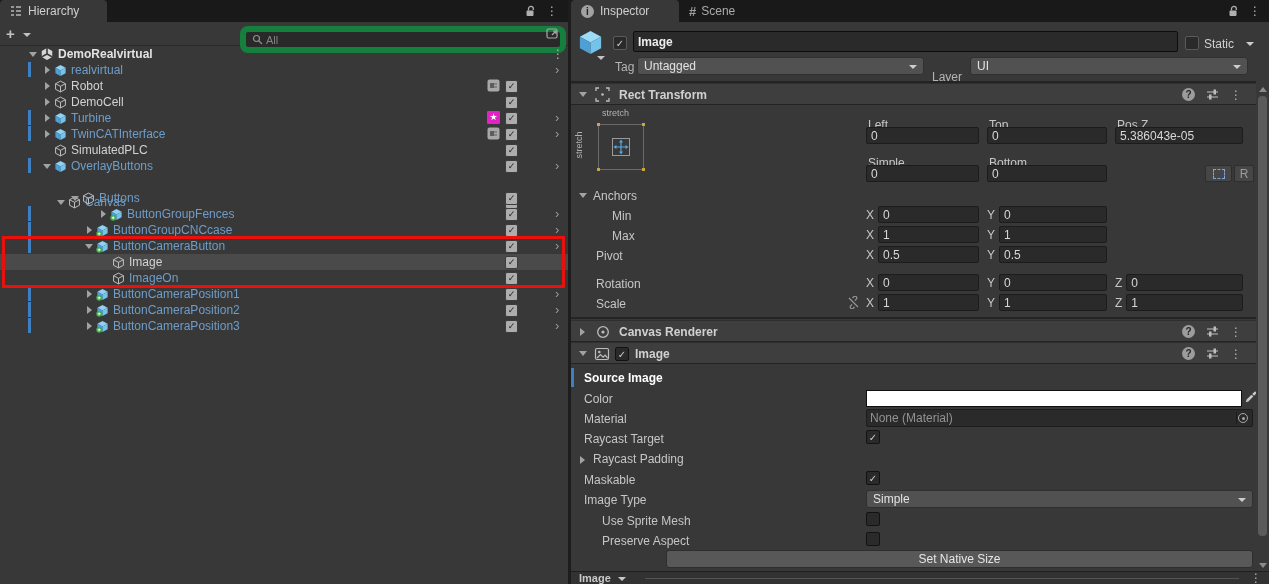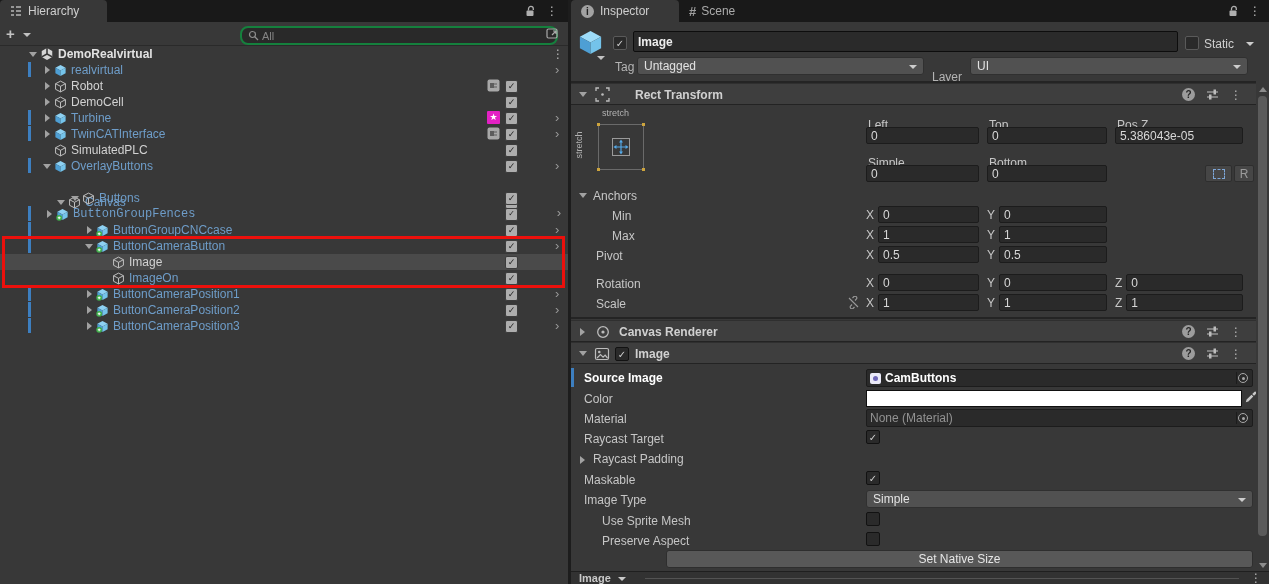--- a/index.html
+++ b/index.html
@@ -16,21 +16,21 @@
   .winicons{position:absolute;top:0;height:22px;display:flex;align-items:center;gap:10px;}
   .kebab{color:#b4b4b4;font-size:12px;line-height:1;}
   .infodot{width:13px;height:13px;border-radius:50%;background:#a2a2a2;color:#232323;font-size:10px;font-weight:bold;display:flex;align-items:center;justify-content:center;}
   .hashg{color:#9f9f9f;font-size:13px;font-weight:bold;}
 
   
   #htoolbar{position:absolute;left:0;top:22px;right:0;height:23px;background:#383838;border-bottom:1px solid #2a2a2a;}
   #plusbtn{position:absolute;left:6px;top:3px;font-size:15px;color:#c2c2c2;font-weight:bold;}
   .caret{width:0;height:0;border-left:4px solid transparent;border-right:4px solid transparent;border-top:4px solid #c2c2c2;display:inline-block;}
   #pluscaret{position:absolute;left:23px;top:11px;}
-  #hsearch{position:absolute;left:240px;top:4px;width:302px;height:15px;background:#292929;border:2px solid #15803d;border-radius:8px;display:flex;align-items:center;padding:0 6px;gap:3px;}
+  #hsearch{position:absolute;left:240px;top:4px;width:302px;height:15px;background:#292929;border:6px solid #15803d;border-radius:8px;display:flex;align-items:center;padding:0 6px;gap:3px;}
   #hsearch .ph{color:#848484;font-size:11px;}
   #hwinbtn{position:absolute;left:546px;top:5px;}
 
   
   .hrow{position:absolute;left:0;width:620px;height:16px;display:flex;align-items:center;box-sizing:border-box;}
   .hrow.sel{background:#4a4a4a;}
   .obar{position:absolute;left:28px;top:0px;width:3px;height:15px;background:#3d7fc0;}
   .arr{width:12px;height:16px;position:relative;flex:none;}
   .arr.d::before{content:"";position:absolute;left:1px;top:6px;border-left:4px solid transparent;border-right:4px solid transparent;border-top:5px solid #a2a2a2;}
   .arr.r::before{content:"";position:absolute;left:3px;top:4px;border-top:4px solid transparent;border-bottom:4px solid transparent;border-left:5px solid #a2a2a2;}
@@ -235,21 +235,21 @@
     <div class="hrow" style="top:190px;padding-left:70px;">
       <span class="arr d"></span>
       <svg class="cub" width="13" height="13" viewBox="0 0 14 14">
           <path d="M7 1.2 12.3 4v6L7 12.8 1.7 10V4Z" fill="none" stroke="#c9c9c9"></path>
           <path d="M1.7 4 7 6.8 12.3 4M7 6.8v6" fill="none" stroke="#c9c9c9"></path>
         </svg>
       <span class="lbl bl">Buttons</span>
       <span class="hcheck">✓</span>
     </div>
 
-    <div class="hrow" style="top:206px;padding-left:44px;font-family:Liberation Mono, monospace;">
+    <div class="hrow" style="top:206px;padding-left:98px;">
       <span class="obar"></span>
       <span class="arr r"></span>
       <svg class="cub" width="13" height="13" viewBox="0 0 14 14">
           <path d="M7 1 12.5 4 7 7 1.5 4Z" fill="#8ed1f2"></path>
           <path d="M1.5 4 7 7v6L1.5 10Z" fill="#4e9fd4"></path>
           <path d="M12.5 4 7 7v6l5.5-3Z" fill="#74c3ea"></path>
           <circle cx="3.4" cy="10.6" r="3.1" fill="#3fae4a"></circle>
           <path d="M3.4 9.1v3M1.9 10.6h3" stroke="#fff" stroke-width="1.1"></path>
         </svg>
       <span class="lbl bl">ButtonGroupFences</span>
@@ -400,21 +400,21 @@
     </div>
 
     <div class="divline" style="top:81px;"></div>
 
     <div class="sechead" style="top:83px;">
       <span class="tri-abs d" style="left:8px;top:8px;"></span>
       <svg style="position:absolute;left:24px;top:3px;" width="15" height="15">
           <path d="M1 4V1h3M11 1h3v3M14 11v3h-3M4 14H1v-3" fill="none" stroke="#bdbdbd" stroke-width="1.3"></path>
           <circle cx="7.5" cy="7.5" r="1.3" fill="#bdbdbd"></circle>
         </svg>
-      <span class="title" style="left:48px;margin-left:16px;">Rect Transform</span>
+      <span class="title" style="left:48px;">Rect Transform</span>
       <div class="hicons">
         <span class="qmark">?</span>
         <svg width="13" height="13">
             <path d="M1 4h11M1 9h11" stroke="#bdbdbd" stroke-width="1.2"></path>
             <rect x="7.5" y="1.5" width="2.5" height="5" fill="#bdbdbd"></rect>
             <rect x="3" y="6.5" width="2.5" height="5" fill="#bdbdbd"></rect>
           </svg>
         <span class="kebab">⋮</span>
       </div>
     </div>
@@ -567,31 +567,20 @@
             <path d="M1 4h11M1 9h11" stroke="#bdbdbd" stroke-width="1.2"></path>
             <rect x="7.5" y="1.5" width="2.5" height="5" fill="#bdbdbd"></rect>
             <rect x="3" y="6.5" width="2.5" height="5" fill="#bdbdbd"></rect>
           </svg>
         <span class="kebab">⋮</span>
       </div>
     </div>
 
     <div style="position:absolute;left:0;top:368px;width:3px;height:19px;background:#3d7fc0;"></div>
     <span class="ilab ovr" style="left:13px;top:371px;">Source Image</span>
-    <div class="objf" style="left:295px;top:369px;width:387px;">
-      <span class="spricon">
-          <i></i>
-        </span>
-      <span style="color:#fff;font-weight:bold;">CamButtons</span>
-      <span class="picker">
-          <span class="pickc">
-            <i></i>
-          </span>
-        </span>
-    </div>
 
     <span class="ilab" style="left:13px;top:392px;">Color</span>
     <div style="position:absolute;left:0;top:389px;width:685px;height:17px;">
       <span class="swatch"></span>
       <svg style="position:absolute;left:673px;top:1px;" width="13" height="14">
           <path d="M11.6 1.4a2 2 0 0 1 0 2.8L10 5.8 8.2 4 9.8 2.4a2 2 0 0 1 1.8-1zM7.5 4.7 9.3 6.5 4.4 11.4 1.8 12.2 2.6 9.6Z" fill="#c8c8c8"></path>
         </svg>
     </div>
 
     <span class="ilab" style="left:13px;top:412px;">Material</span>

